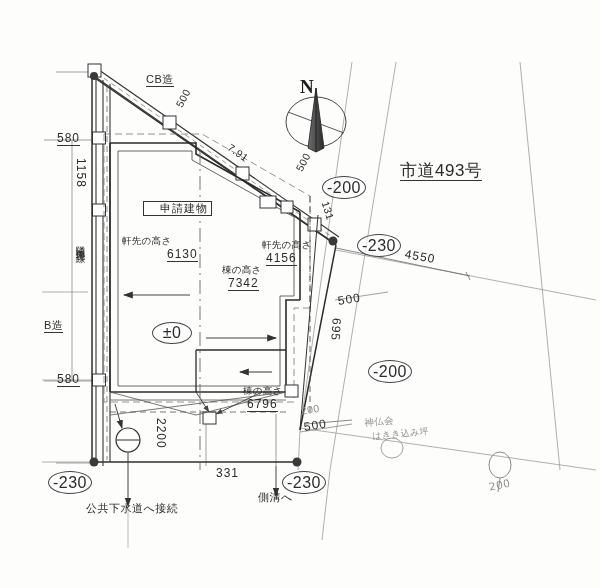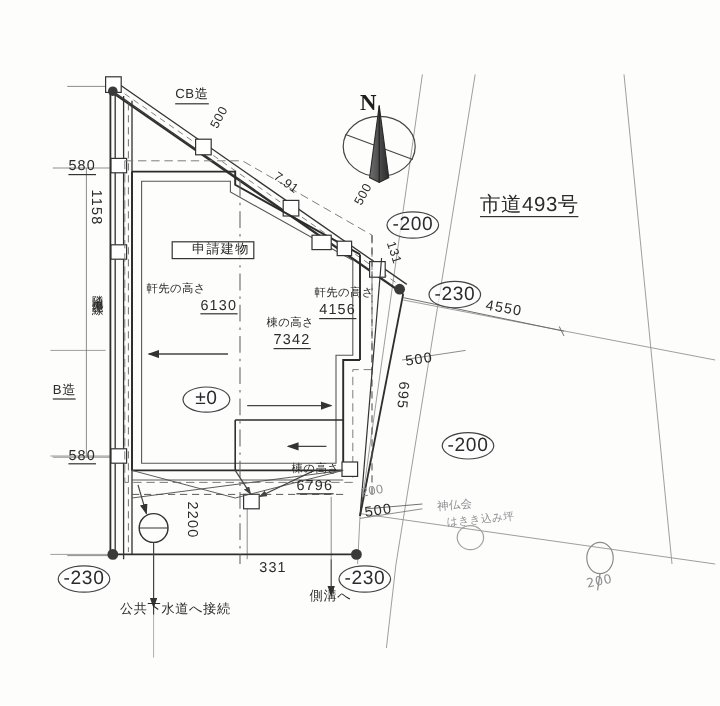--- a/index.html
+++ b/index.html
@@ -248,20 +248,20 @@
   <div class="lbl num" style="left:216px;top:467px;">331</div>
   <div class="lbl num" style="left:303px;top:421px;transform:rotate(-9deg);transform-origin:left top;">500</div>
   <div class="lbl num-s faint" style="left:300px;top:406px;transform:rotate(-10deg);transform-origin:left top;">200</div>
 
   <div class="ellip" style="left:322px;top:176px;width:42px;height:21px;">-200</div>
   <div class="ellip" style="left:357px;top:234px;width:42px;height:21px;">-230</div>
   <div class="ellip" style="left:368px;top:360px;width:42px;height:21px;">-200</div>
   <div class="ellip" style="left:48px;top:471px;width:42px;height:21px;">-230</div>
   <div class="ellip" style="left:282px;top:471px;width:42px;height:21px;">-230</div>
 
-  <div class="lbl jp" style="left:86px;top:503px;margin-left:14px;">公共下水道へ接続</div>
+  <div class="lbl jp" style="left:86px;top:503px;">公共下水道へ接続</div>
   <div class="lbl jp" style="left:258px;top:492px;">側溝へ</div>
 
   <div class="lbl jp-s hand" style="left:364px;top:418px;transform:rotate(-5deg);transform-origin:left top;">神仏会</div>
   <div class="lbl jp-s hand" style="left:372px;top:432px;transform:rotate(-5deg);transform-origin:left top;font-size:9px;">はきき込み坪</div>
   <div class="lbl num-s hand vfaint" style="left:488px;top:482px;transform:rotate(-12deg);transform-origin:left top;">200</div>
 
 </div>
 
 </body></html>

